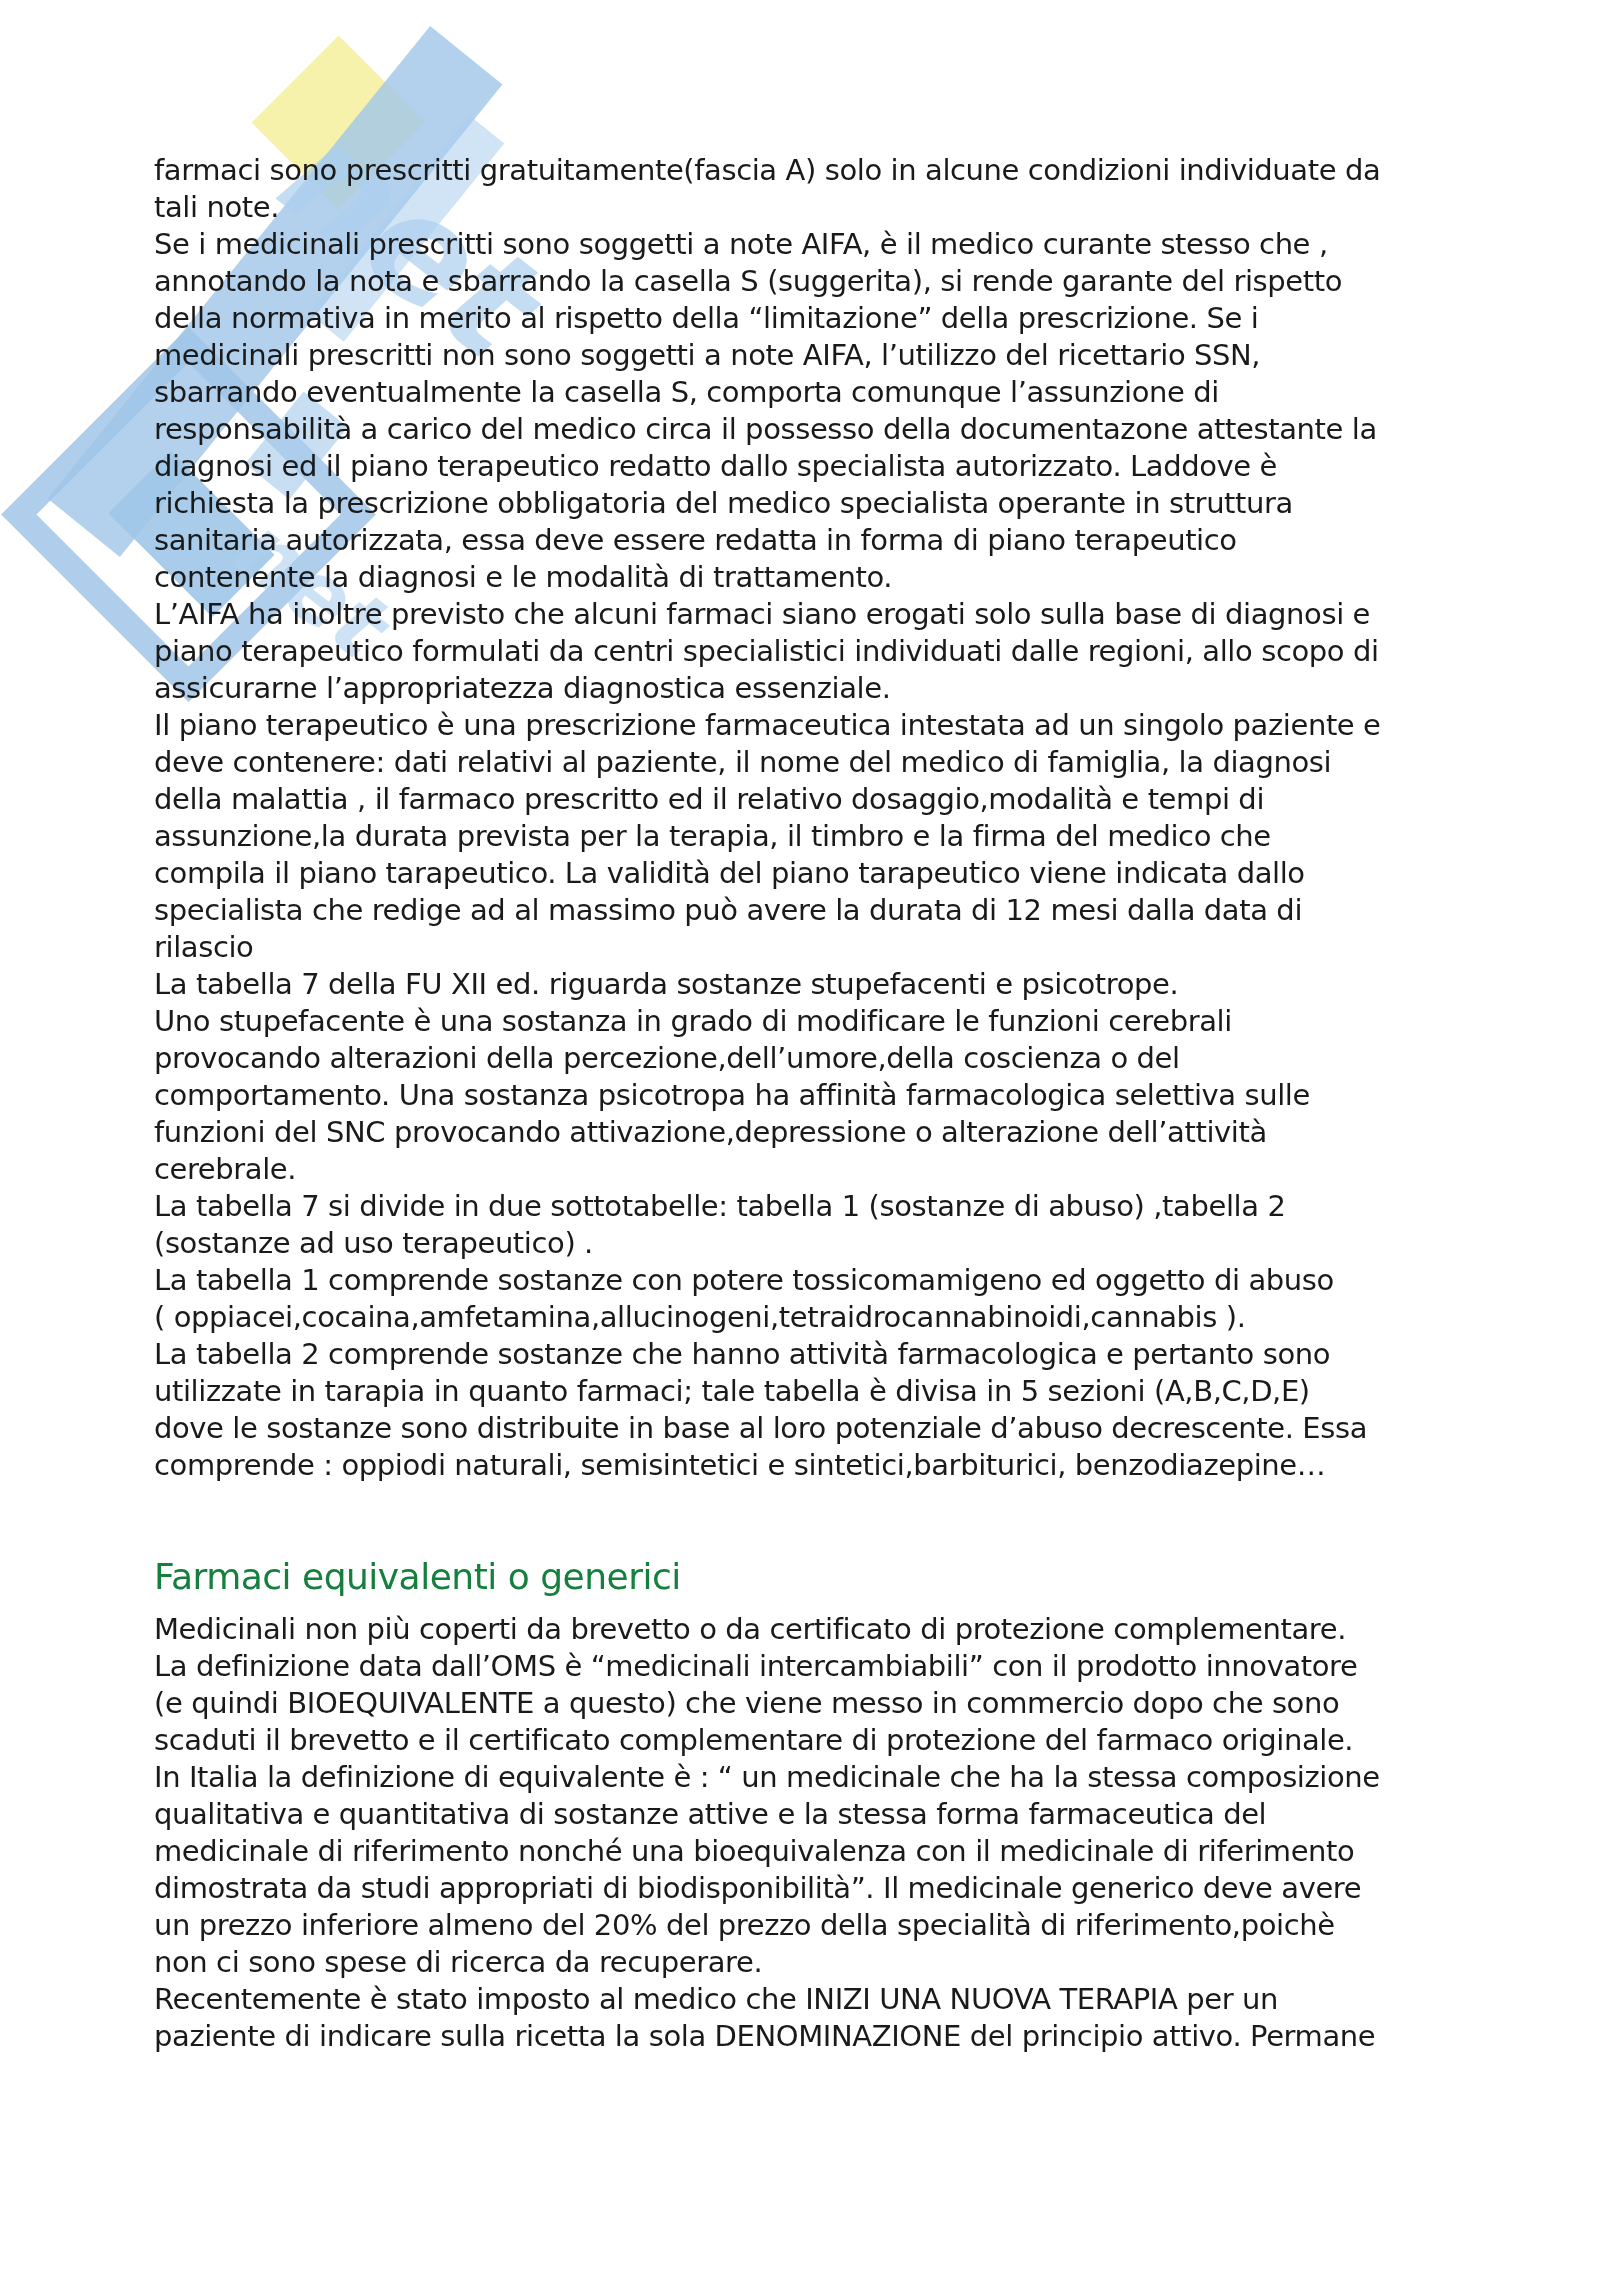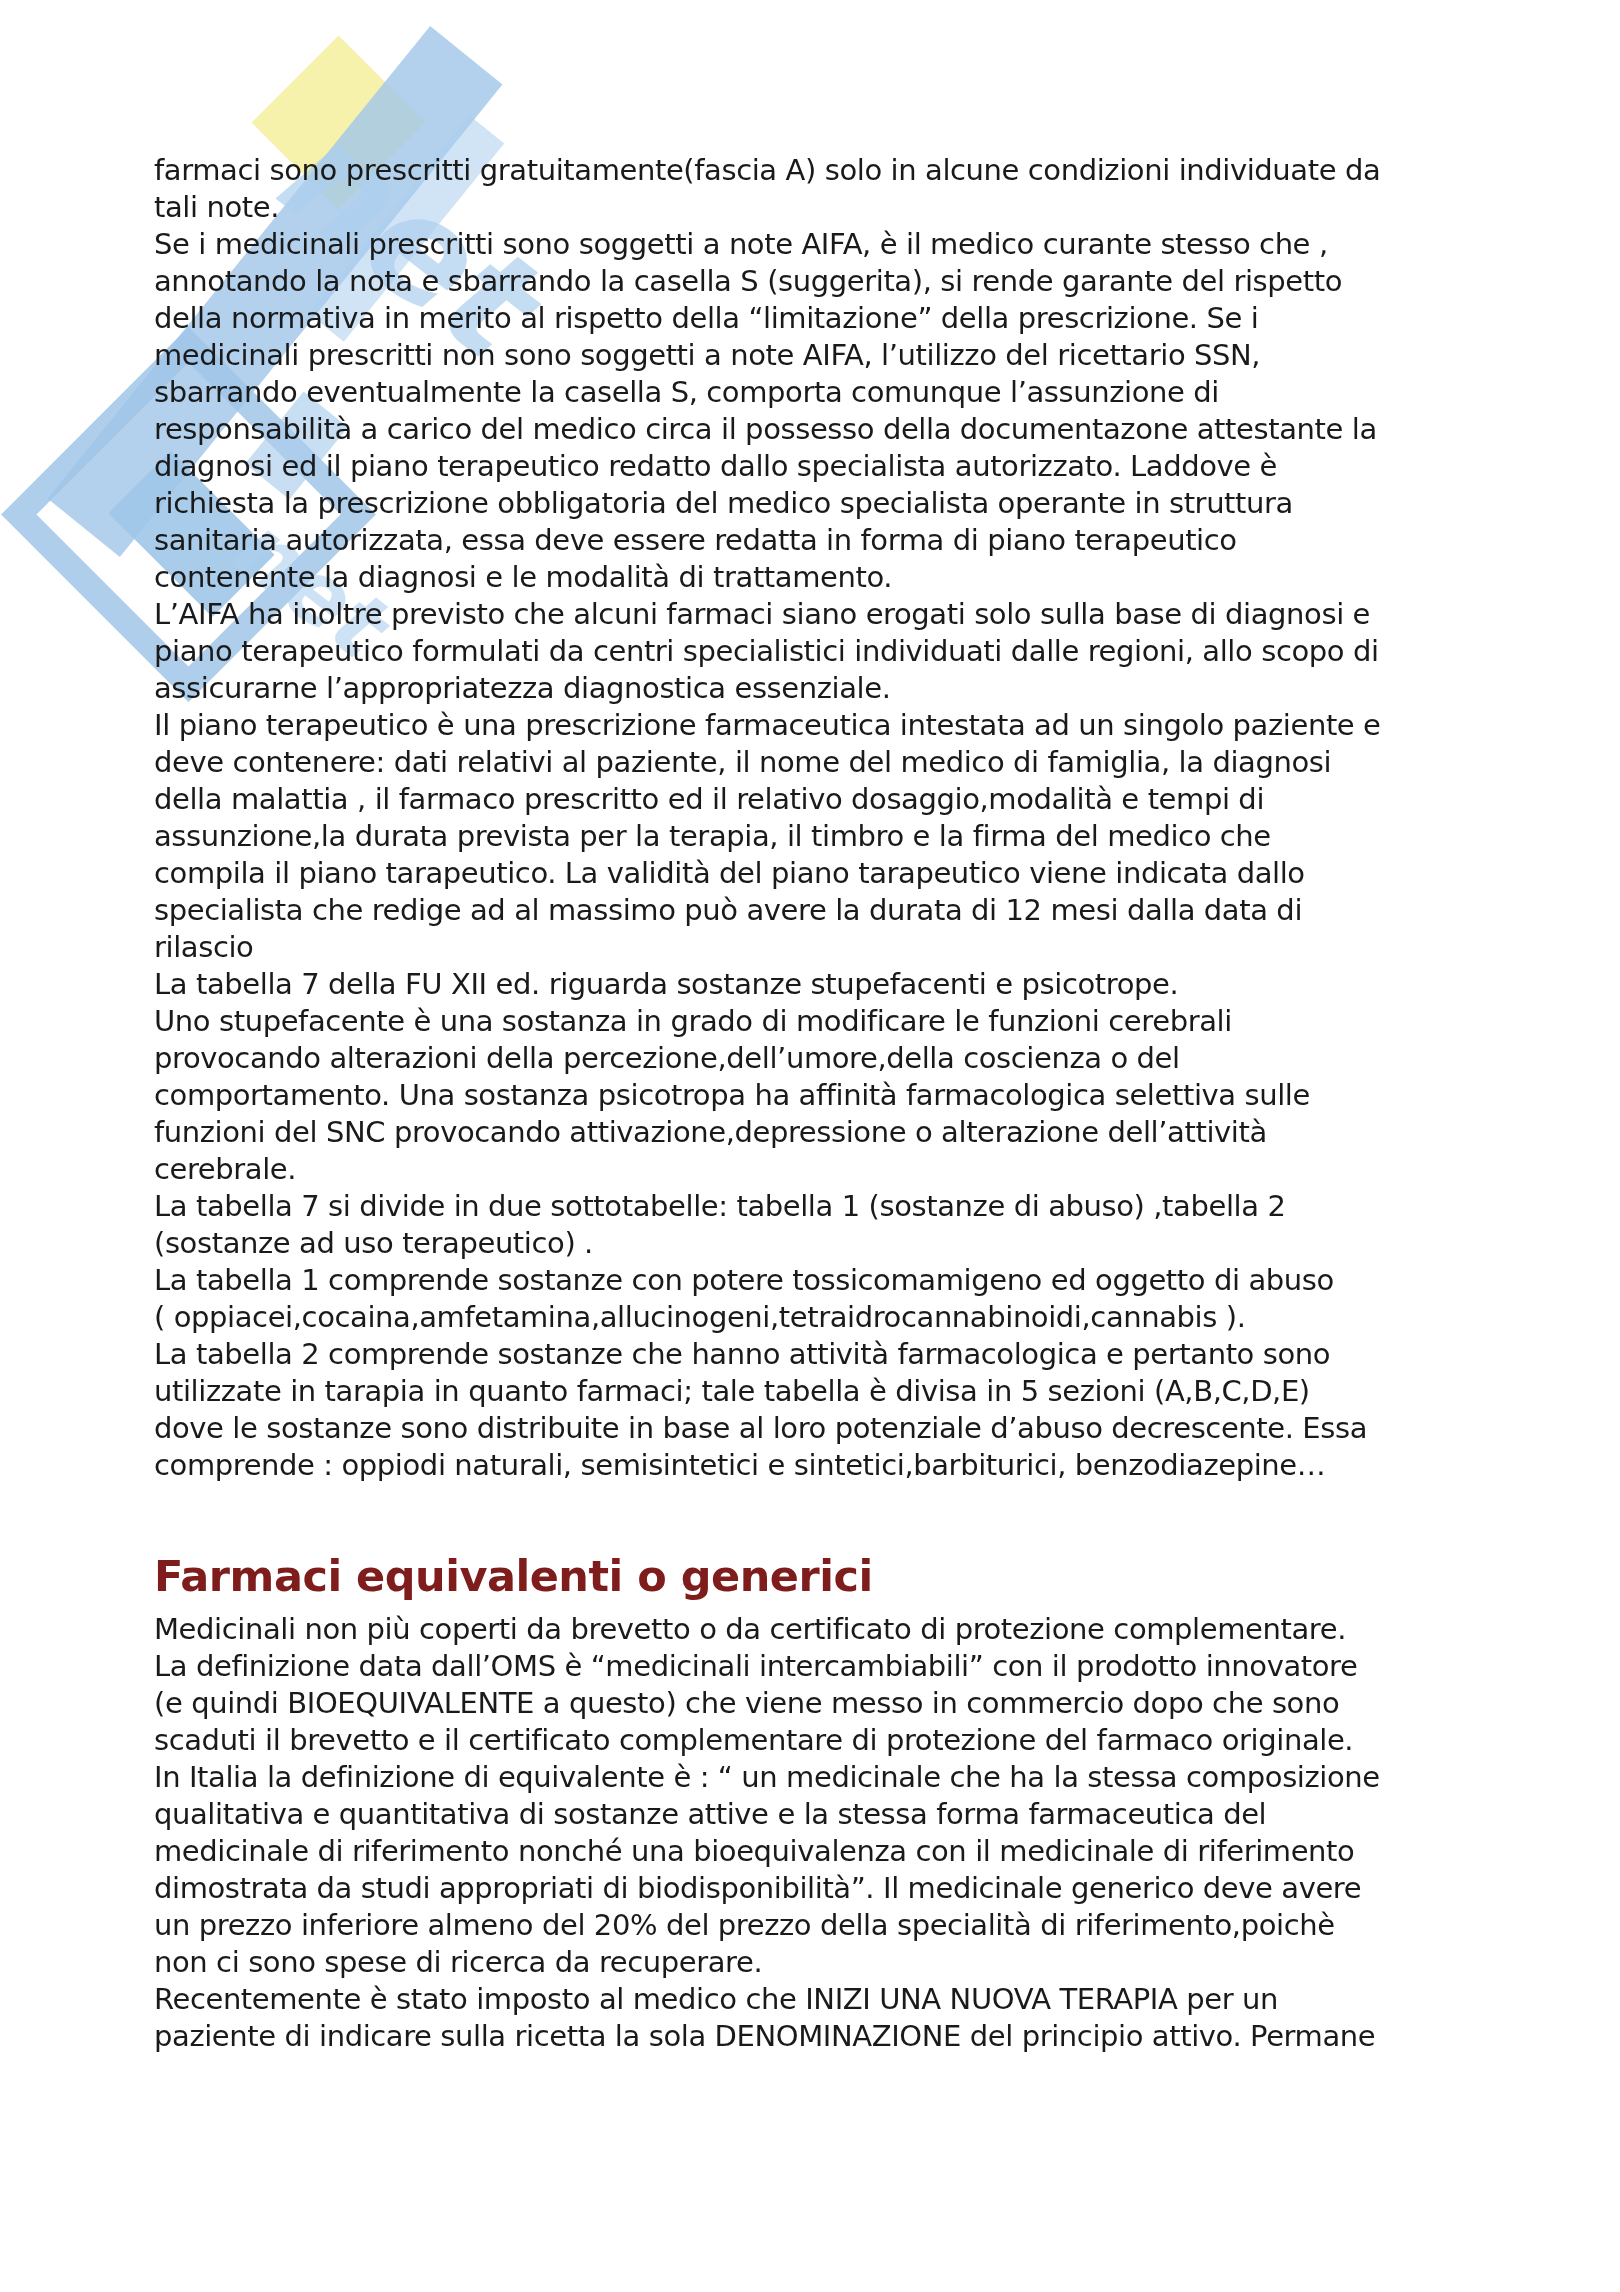--- a/index.html
+++ b/index.html
@@ -102,25 +102,25 @@
     margin: 38px 0 0 0;
     font-size: 29px;
     font-weight: bold;
     line-height: 37px;
     letter-spacing: -0.3px;
     color: #111111;
     white-space: pre;
   }
   .main-heading {
     margin: 65px 0 6.9px 0;
-    font-size: 43px;
-    font-weight: bold;
+    font-size: 36px;
+    font-weight: normal;
     line-height: 55px;
     letter-spacing: -0.5px;
-    color: #7f1d1d;
+    color: #15803d;
     white-space: pre;
   }
 </style>
 </head>
 <body>
 
 <div class="page">
 
   <div class="watermark">
     <div class="wm-diamond"></div>

